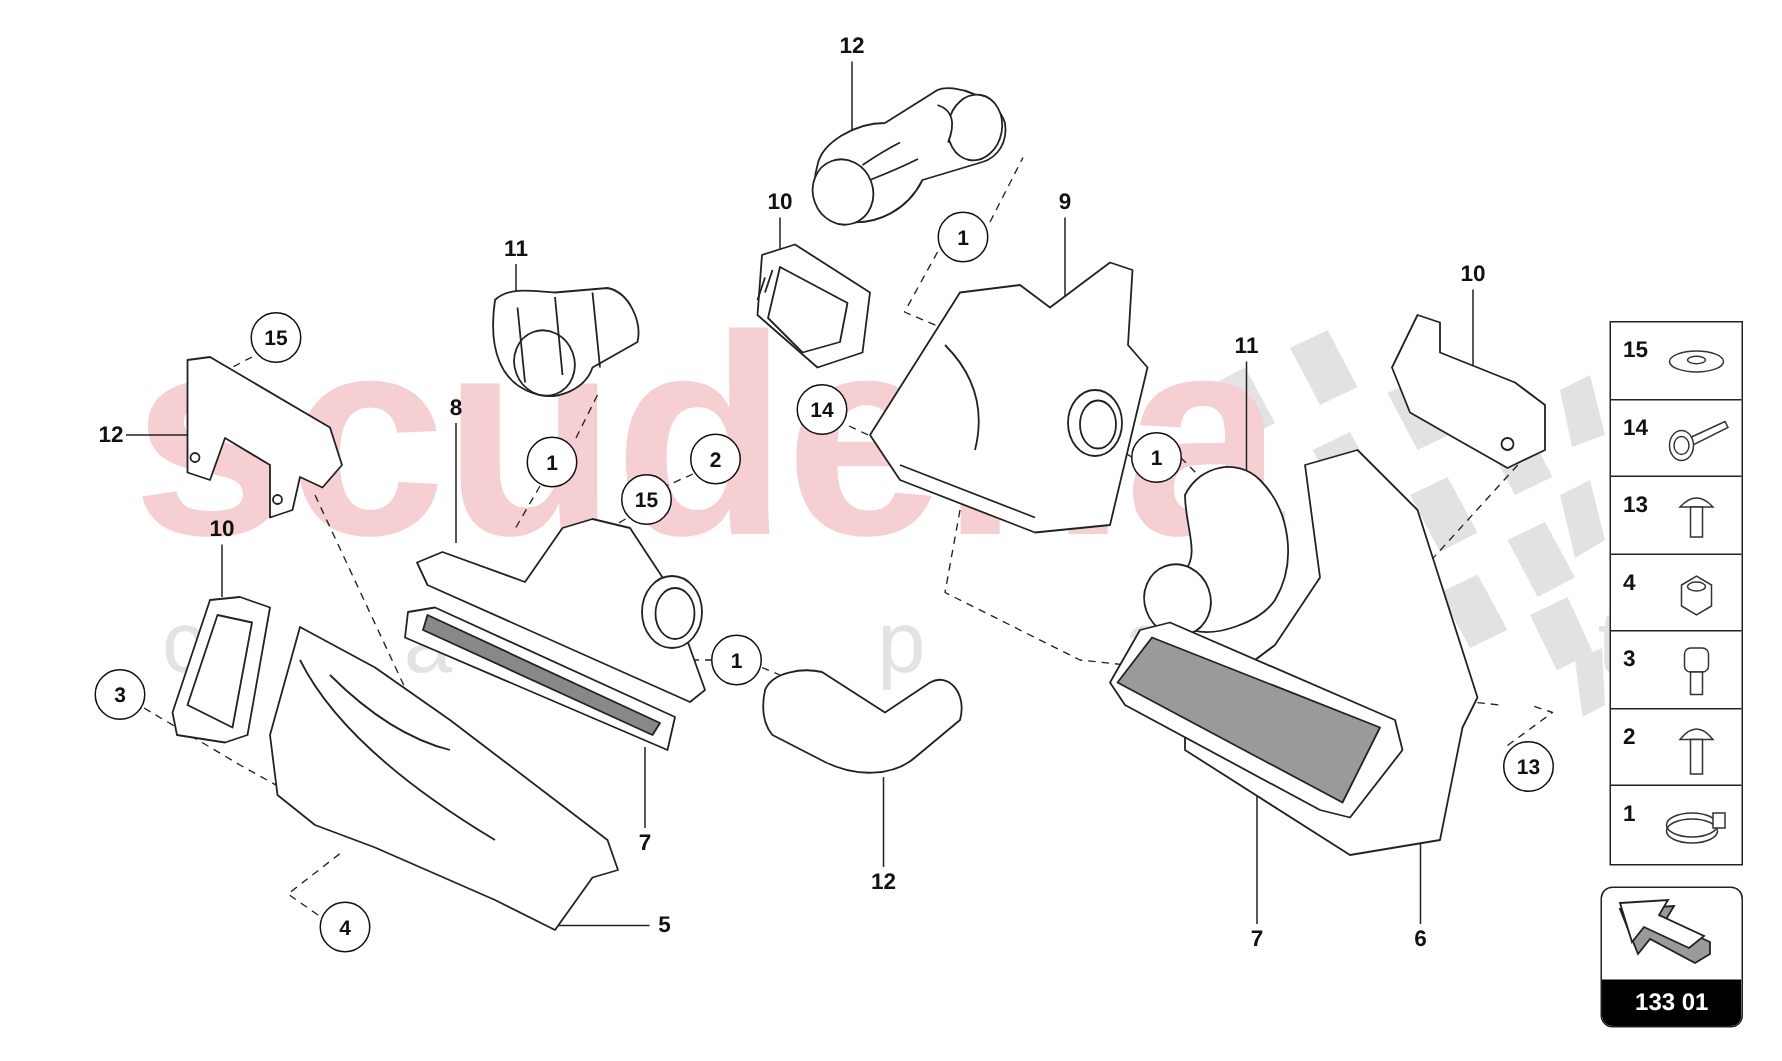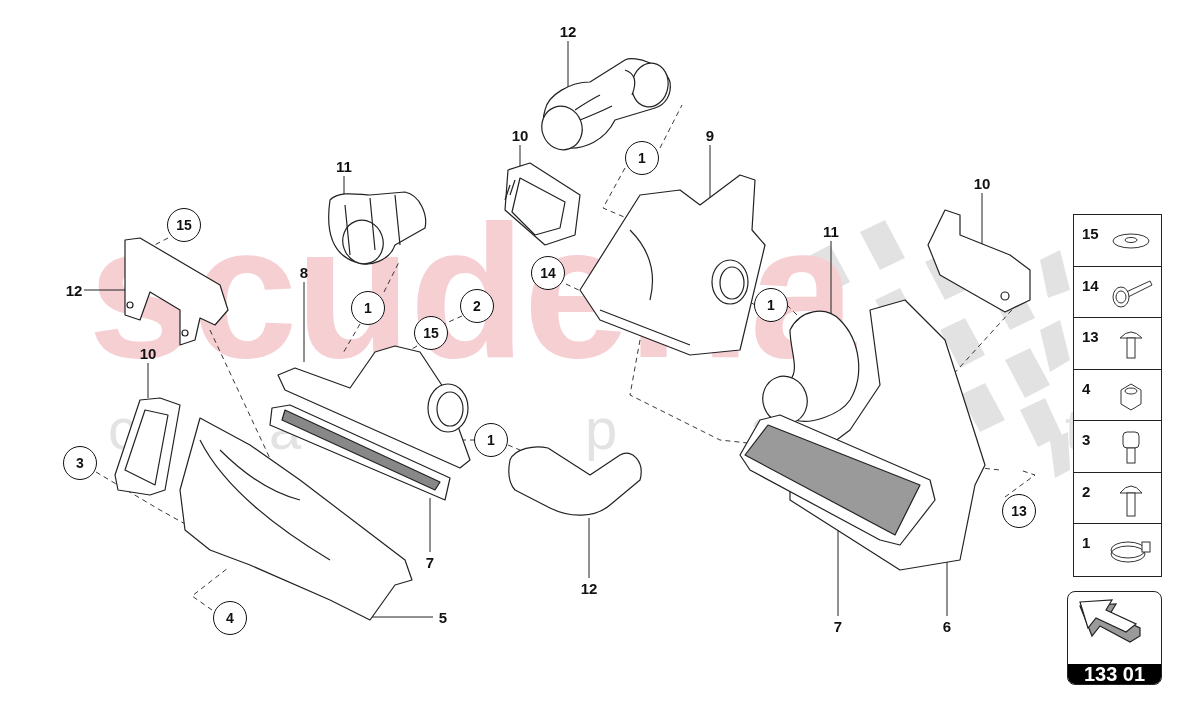--- a/index.html
+++ b/index.html
@@ -15,22 +15,22 @@
              background:#fff; font-weight:bold; font-size:14px; color:#111;
              display:flex; align-items:center; justify-content:center; transform:translate(-50%,-50%); box-sizing:border-box; }
   .legend { position:absolute; left:1073px; top:214px; width:87px; border:1.4px solid #222; background:#fff; }
   .legend-row { height:51.5px; border-bottom:1.2px solid #222; position:relative; box-sizing:border-box; }
   .legend-row:last-child { border-bottom:none; }
   .legend-num { position:absolute; left:8px; top:10px; font-weight:bold; font-size:15px; color:#111; }
   .legend-icon { position:absolute; left:32px; top:6px; width:50px; height:40px; }
   .badge { position:absolute; left:1067px; top:591px; width:95px; height:94px; border:1.6px solid #222;
            border-radius:8px; overflow:hidden; background:#fff; box-sizing:border-box; }
   .badge-arrow { position:absolute; left:0; top:0; width:95px; height:60px; }
-  .badge-text { position:absolute; left:0; bottom:0; width:100%; height:20px; background:#000; color:#fff;
-                font-weight:bold; font-size:20px; display:flex; align-items:center; justify-content:center; }
+  .badge-text { position:absolute; left:0; bottom:0; width:100%; height:31px; background:#000; color:#fff;
+                font-weight:bold; font-size:16px; display:flex; align-items:center; justify-content:center; }
 </style>
 </head>
 <body>
 
 <svg id="canvas" viewBox="0 0 1188 707">
 
   <g fill="#dedede" opacity="0.85">
     <polygon points="805,258 830,245 850,282 825,295"></polygon>
     <polygon points="860,232 885,220 905,258 880,270"></polygon>
     <polygon points="875,300 900,288 920,325 895,337"></polygon>

